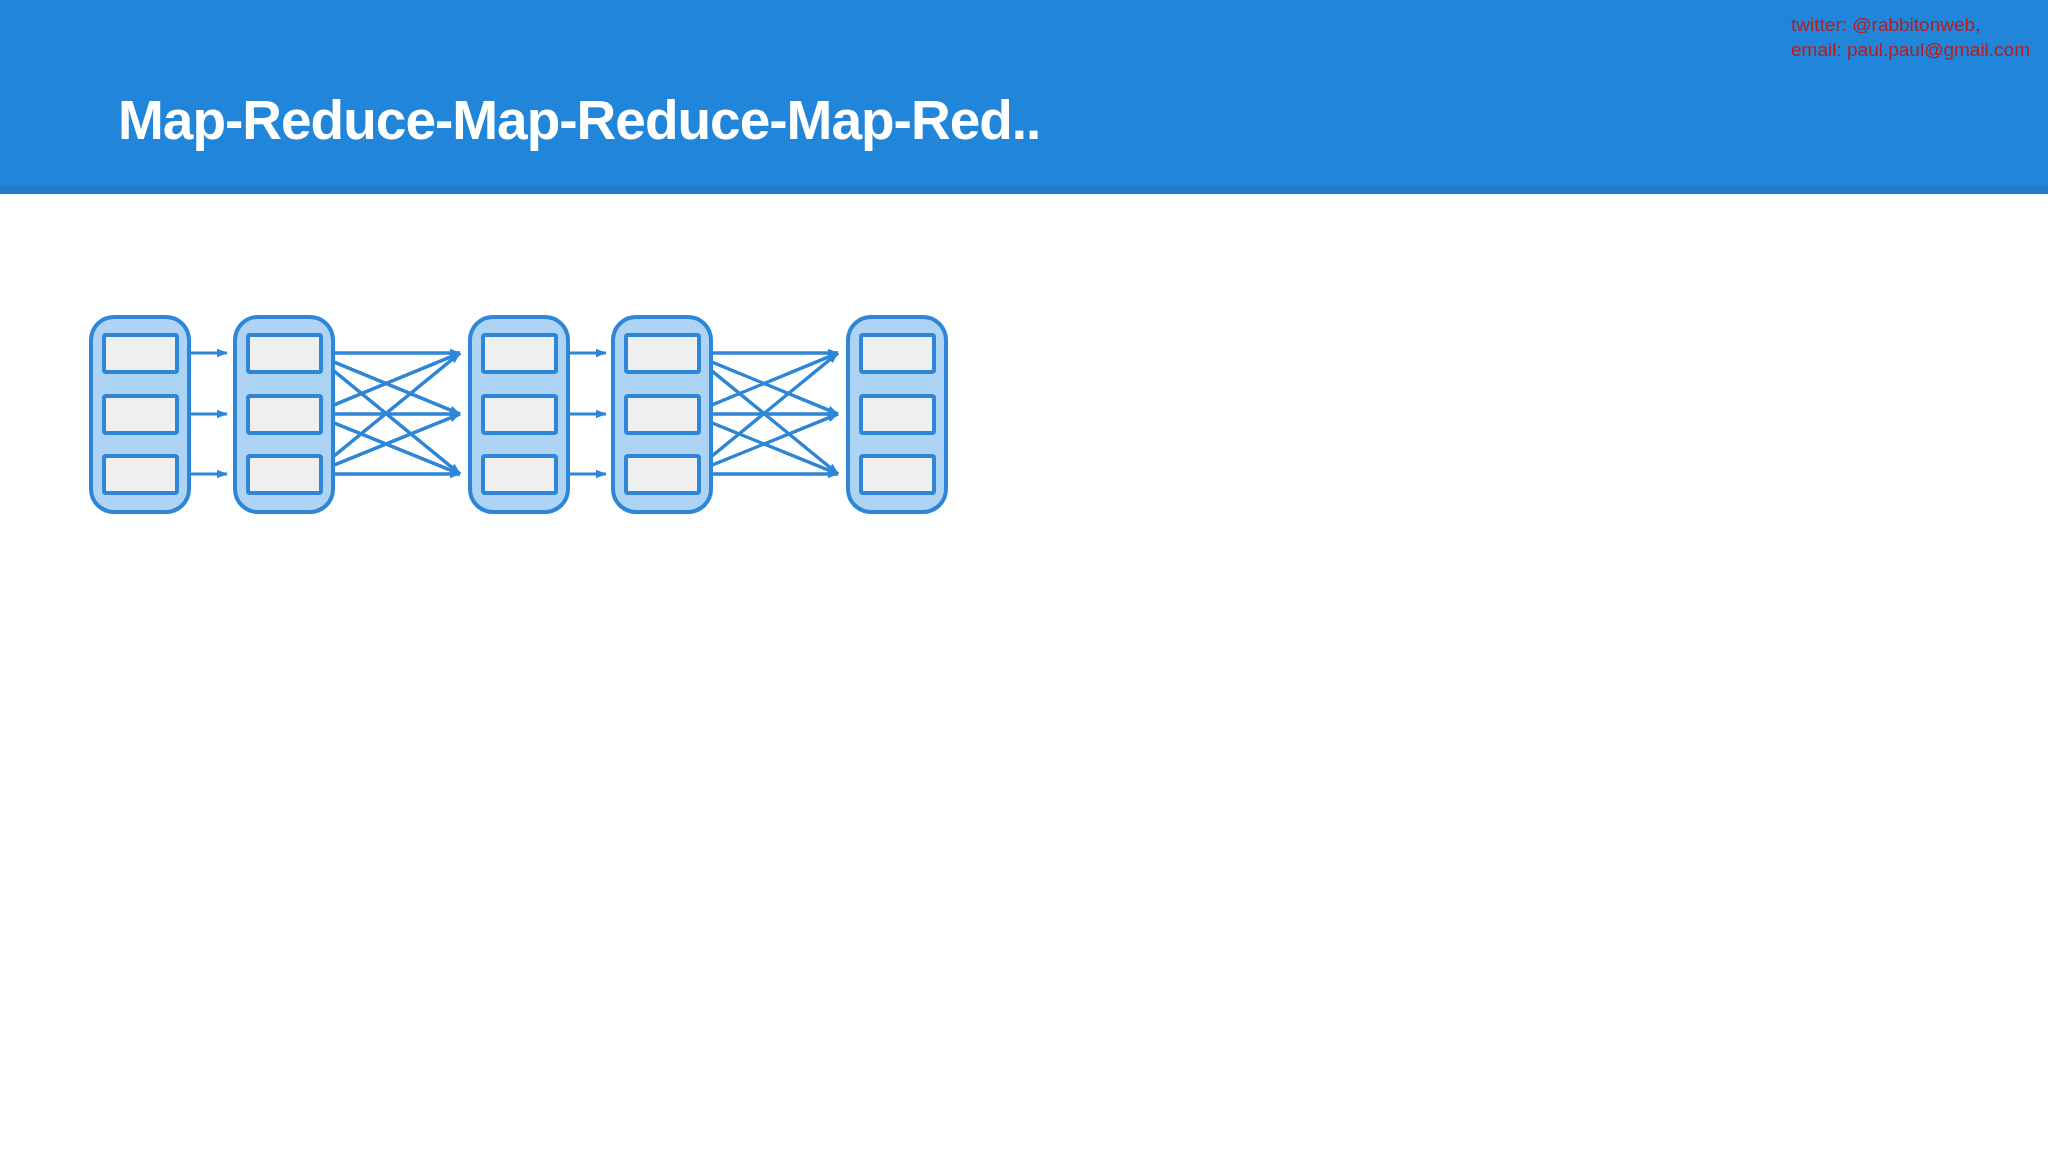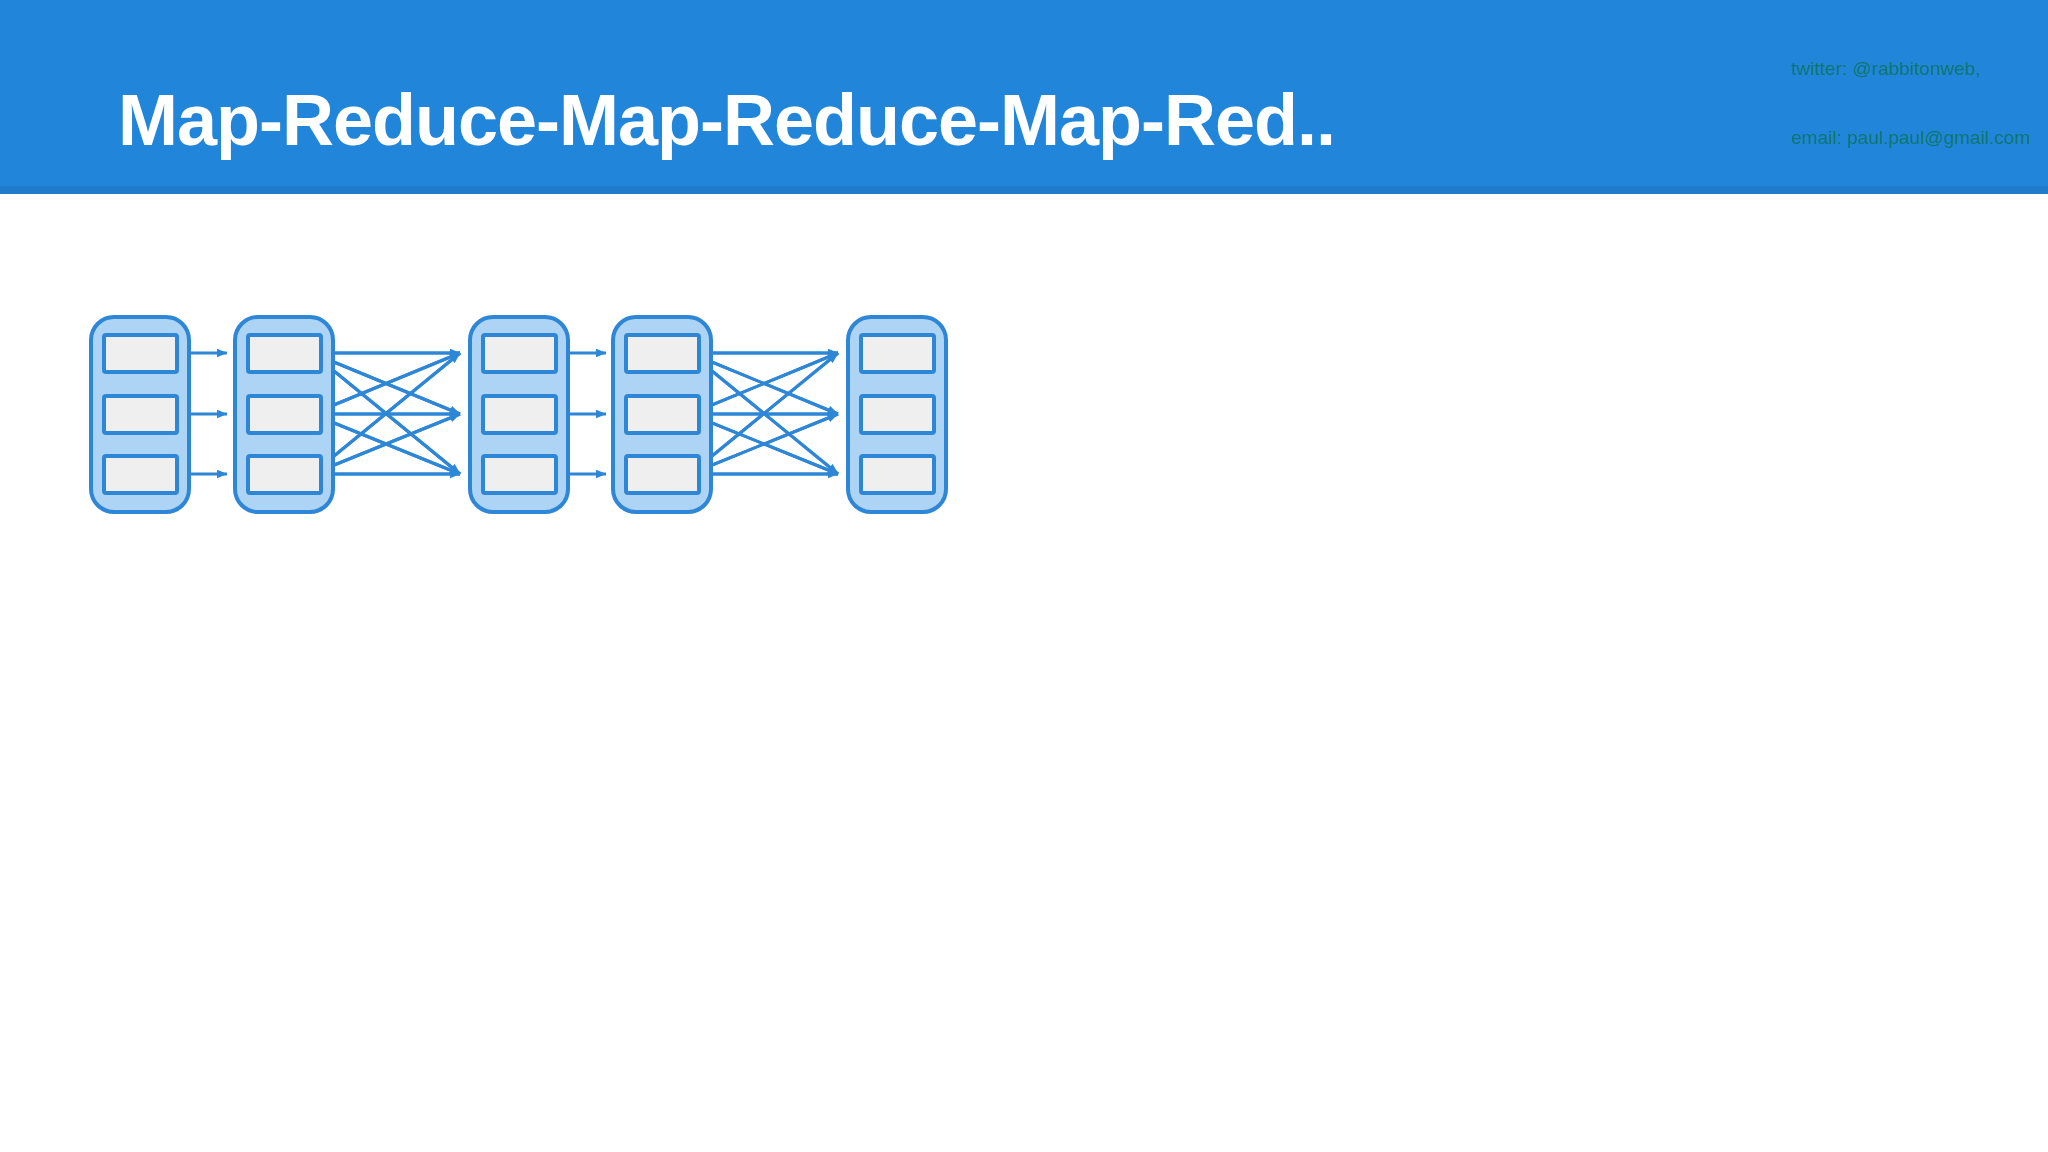--- a/index.html
+++ b/index.html
@@ -41,30 +41,29 @@
     right: 18px;
     top: 12px;
     text-align: left;
     color: #ffffff;
     font-size: 19px;
     line-height: 25px;
     font-family: "Liberation Sans", sans-serif;
     white-space: nowrap;
   }
   .contact div {
-    color: #0f766e;
-    margin-top: 44px;
+    color: #b91c1c;
   }
 
   .slide-title {
     position: absolute;
     left: 118px;
     top: 72px;
     color: #ffffff;
-    font-size: 72px;
+    font-size: 55px;
     line-height: 96px;
     font-weight: bold;
     letter-spacing: -1px;
     white-space: nowrap;
     font-family: "Liberation Sans", sans-serif;
   }
 
   
   .diagram-wrap {
     position: absolute;

